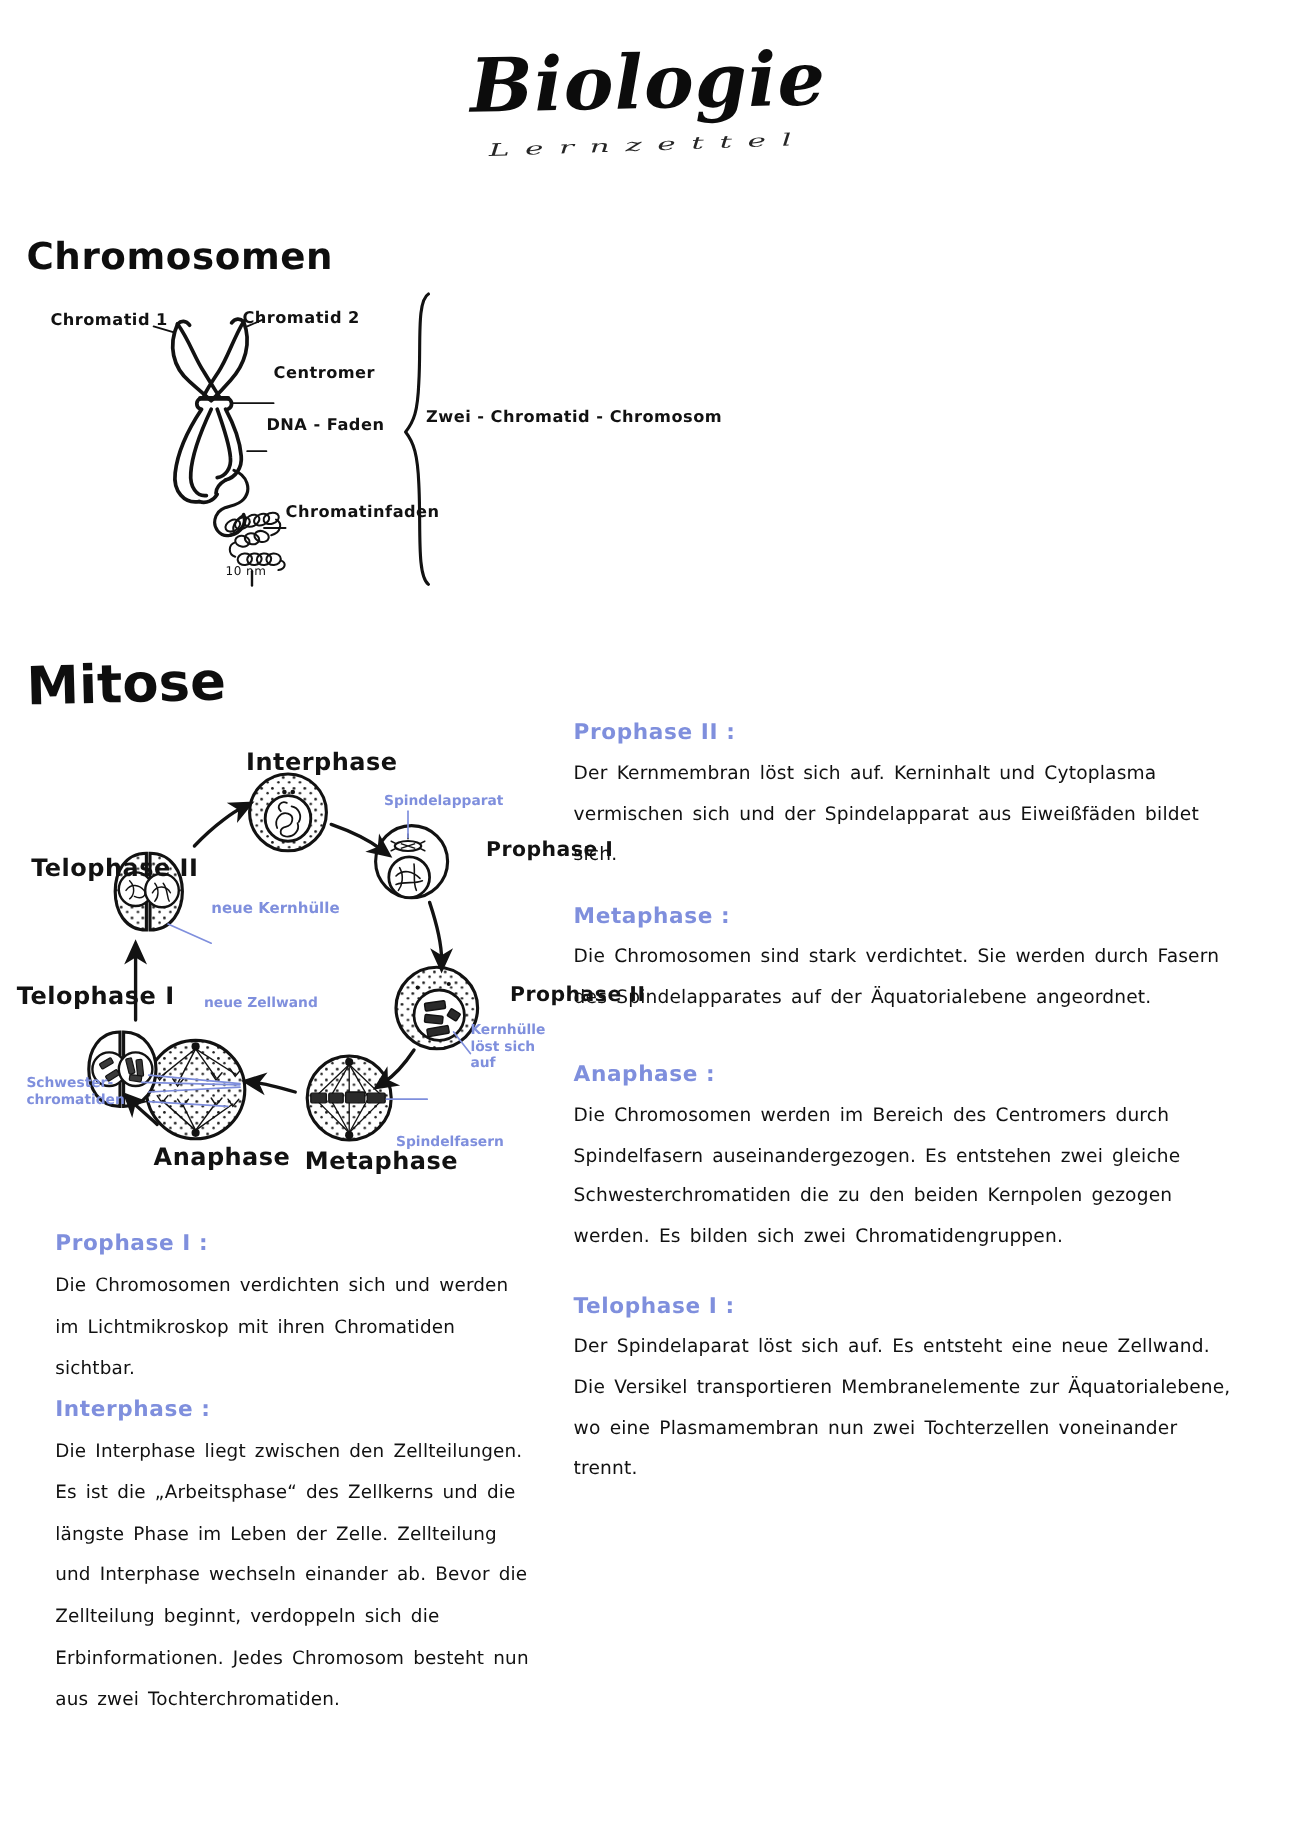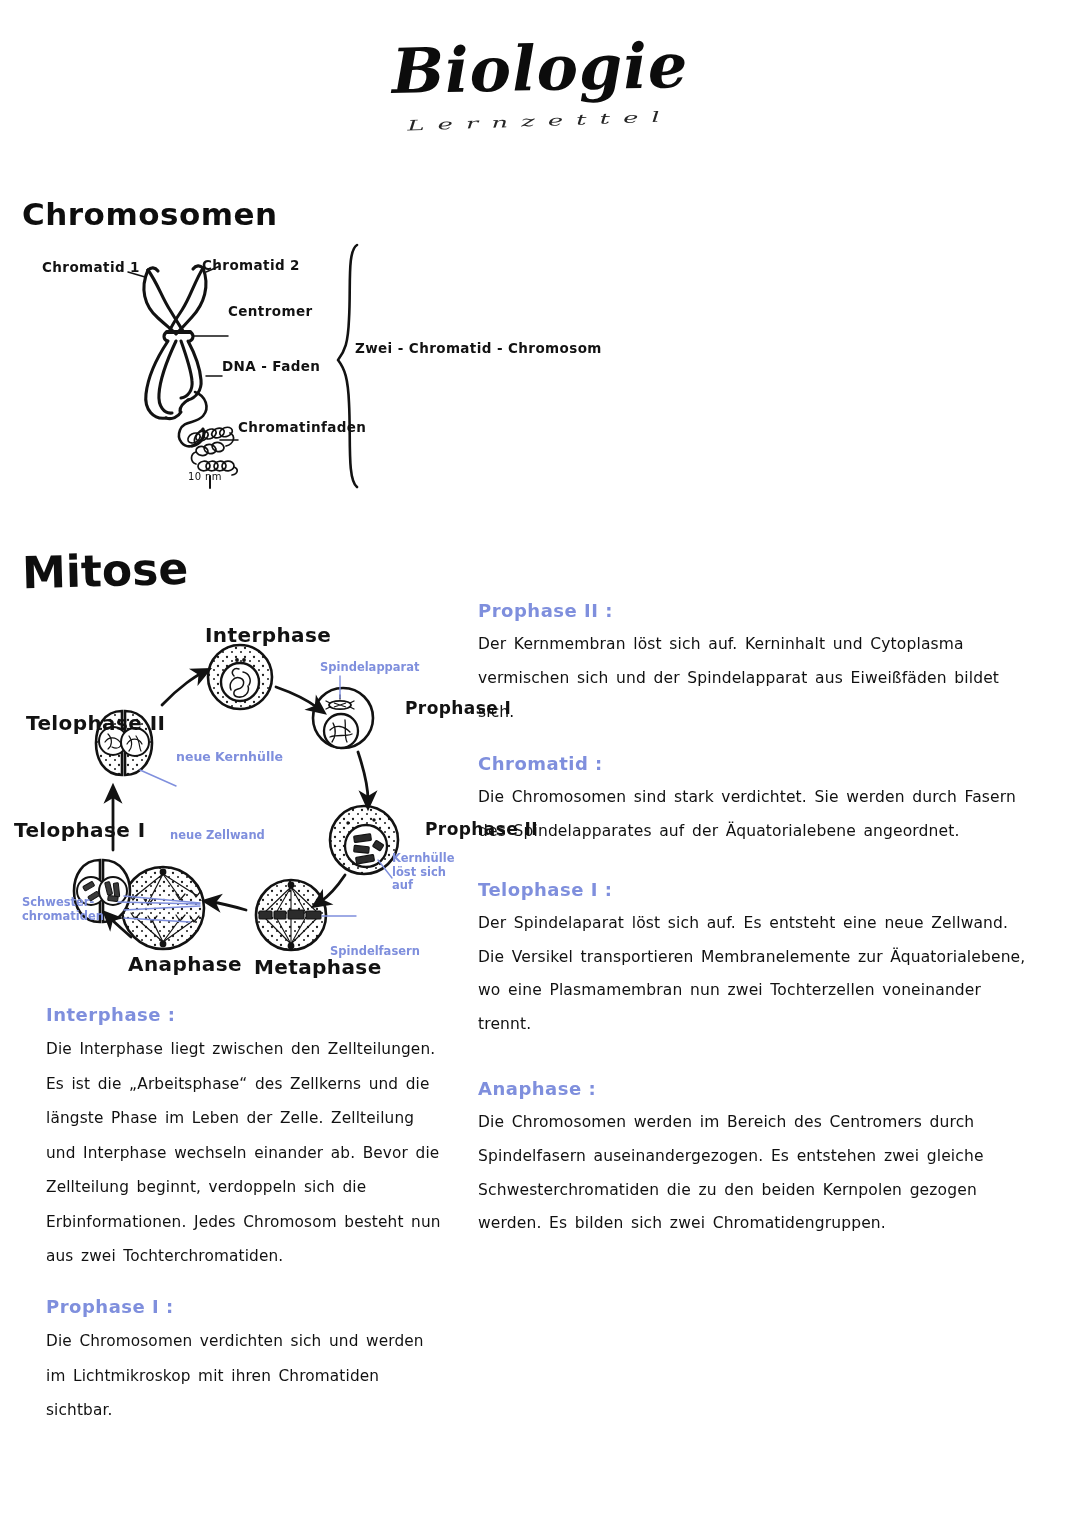--- a/index.html
+++ b/index.html
@@ -184,21 +184,21 @@
       <path d="M186 136 L202 136"></path>
       <path d="M200 200 L218 200"></path>
       <path d="M190 236 L190 248" stroke-width="2"></path>
     </g>
   </svg>
 </div>
 
 <div class="abs cl hand" style="left:42px; top:259px;">Chromatid 1</div>
 <div class="abs cl hand" style="left:202px; top:257px;">Chromatid 2</div>
 <div class="abs cl hand" style="left:228px; top:303px;text-align:right;">Centromer</div>
-<div class="abs cl hand" style="left:222px; top:358px;">DNA - Faden</div>
+<div class="abs cl hand" style="left:222px; top:346px;">DNA - Faden</div>
 <div class="abs cl hand" style="left:238px; top:419px;">Chromatinfaden</div>
 <div class="abs hand" style="left:188px; top:471px; font-size:10px; font-weight:400;">10 nm</div>
 
 <div class="abs" style="left:335px; top:243px;">
   <svg width="30" height="248" viewBox="0 0 30 248">
     <path d="M22 2 C12 8, 16 44, 14 76 C13 100, 10 108, 3 117
              C10 126, 13 136, 14 160 C16 196, 12 236, 22 244" fill="none" stroke="#121212" stroke-width="2.6" stroke-linecap="round" stroke-linejoin="round"></path>
   </svg>
 </div>
 <div class="abs cl hand" style="left:355px; top:340px; font-size:13.5px;">Zwei - Chromatid - Chromosom</div>
@@ -387,48 +387,48 @@
   <div>Schwester-</div>
   <div>chromatiden</div>
 </div>
 
 <div class="abs cyc-note" style="left:170px; top:829px;">neue Zellwand</div>
 
 <div class="abs cyc-note" style="left:176px; top:750px; font-size:12.5px;">neue Kernhülle</div>
 
 <div class="col" id="col-left">
 
+  <div class="phase-block" style="margin-top:22px;">
+    <div class="phase-head">Prophase I :</div>
+    <div class="phase-body">Die Chromosomen verdichten sich und werden im Lichtmikroskop mit ihren Chromatiden sichtbar.</div>
+  </div>
+
   <div class="phase-block">
     <div class="phase-head">Interphase :</div>
     <div class="phase-body">Die Interphase liegt zwischen den Zellteilungen. Es ist die „Arbeitsphase“ des Zellkerns und die längste Phase im Leben der Zelle. Zellteilung und Interphase wechseln einander ab. Bevor die Zellteilung beginnt, verdoppeln sich die Erbinformationen. Jedes Chromosom besteht nun aus zwei Tochterchromatiden.</div>
   </div>
 
-  <div class="phase-block" style="margin-top:22px;">
-    <div class="phase-head">Prophase I :</div>
-    <div class="phase-body">Die Chromosomen verdichten sich und werden im Lichtmikroskop mit ihren Chromatiden sichtbar.</div>
-  </div>
-
 </div>
 
 <div class="col" id="col-right">
 
   <div class="phase-block">
     <div class="phase-head">Prophase II :</div>
     <div class="phase-body">Der Kernmembran löst sich auf. Kerninhalt und Cytoplasma vermischen sich und der Spindelapparat aus Eiweißfäden bildet sich.</div>
   </div>
 
   <div class="phase-block" style="margin-top:24px;">
-    <div class="phase-head">Chromatid :</div>
+    <div class="phase-head">Metaphase :</div>
     <div class="phase-body">Die Chromosomen sind stark verdichtet. Sie werden durch Fasern des Spindelapparates auf der Äquatorialebene angeordnet.</div>
+  </div>
+
+  <div class="phase-block" style="margin-top:36px;">
+    <div class="phase-head">Anaphase :</div>
+    <div class="phase-body">Die Chromosomen werden im Bereich des Centromers durch Spindelfasern auseinandergezogen. Es entstehen zwei gleiche Schwesterchromatiden die zu den beiden Kernpolen gezogen werden. Es bilden sich zwei Chromatidengruppen.</div>
   </div>
 
   <div class="phase-block" style="margin-top:30px;">
     <div class="phase-head">Telophase I :</div>
     <div class="phase-body">Der Spindelaparat löst sich auf. Es entsteht eine neue Zellwand. Die Versikel transportieren Membranelemente zur Äquatorialebene, wo eine Plasmamembran nun zwei Tochterzellen voneinander trennt.</div>
   </div>
 
-  <div class="phase-block" style="margin-top:36px;">
-    <div class="phase-head">Anaphase :</div>
-    <div class="phase-body">Die Chromosomen werden im Bereich des Centromers durch Spindelfasern auseinandergezogen. Es entstehen zwei gleiche Schwesterchromatiden die zu den beiden Kernpolen gezogen werden. Es bilden sich zwei Chromatidengruppen.</div>
-  </div>
-
 
 </div>
 
 </body></html>

